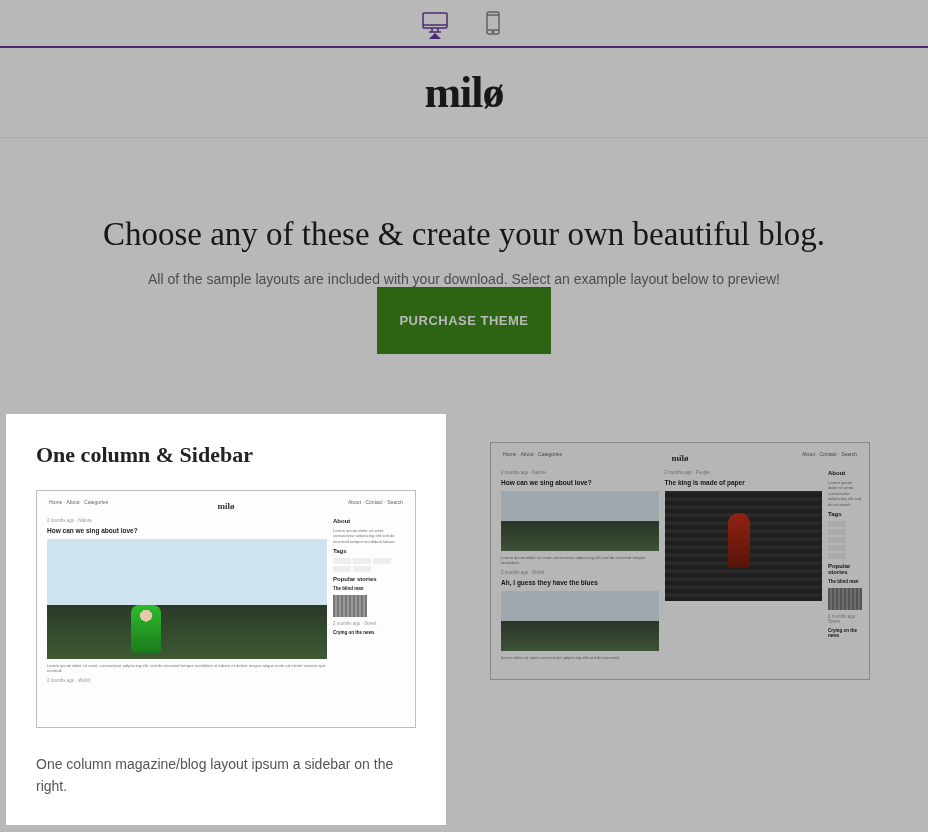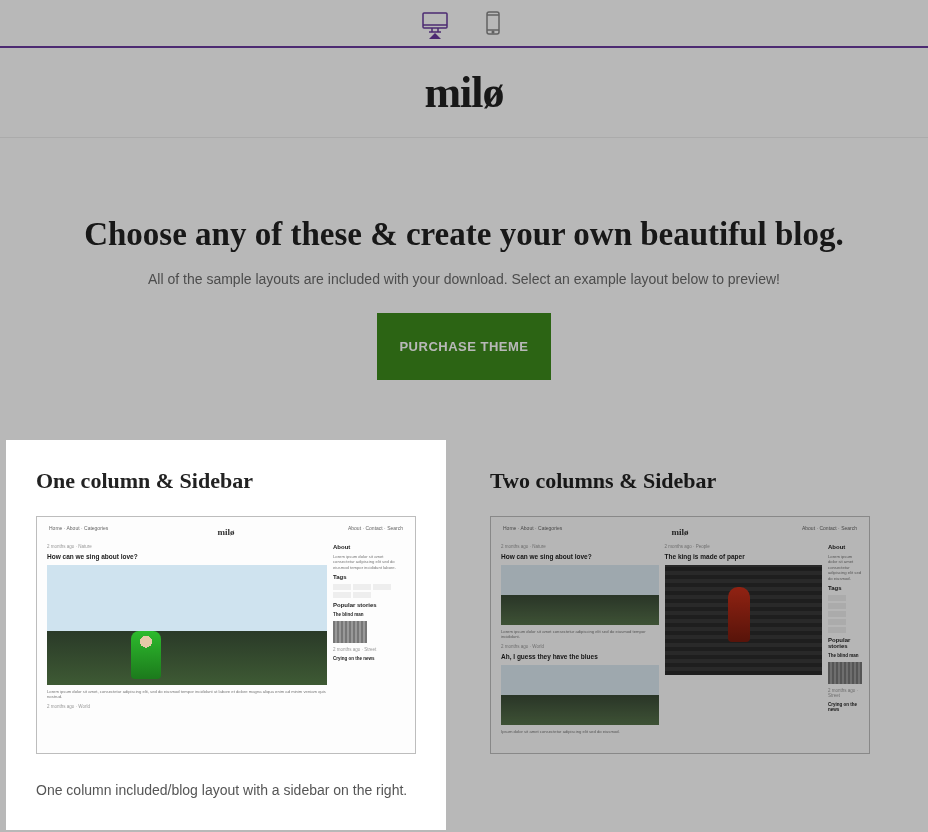--- a/index.html
+++ b/index.html
@@ -5,22 +5,22 @@
   * { box-sizing: border-box; margin: 0; padding: 0; }
   html, body { width: 928px; height: 832px; font-family: "Segoe UI", Arial, sans-serif; background:#fff; overflow:hidden; }
   
   .dim-overlay { position:fixed; inset:0; background:rgba(0,0,0,0.28); pointer-events:none; z-index:5; }
   .viewport-bar { height:48px; display:flex; align-items:center; justify-content:center; gap:30px; border-bottom:2px solid #6a3b9e; position:relative; }
   .viewport-bar .device { width:28px; height:28px; display:flex; align-items:center; justify-content:center; color:#6a3b9e; cursor:pointer; position:relative; }
   .viewport-bar .arrow { position:absolute; bottom:-2px; left:50%; transform:translateX(-50%); width:0; height:0; border-left:6px solid transparent; border-right:6px solid transparent; border-bottom:6px solid #6a3b9e; }
   .brand-bar { height:90px; display:flex; align-items:center; justify-content:center; border-bottom:1px solid #eee; }
   .brand { font-family: Georgia, "Times New Roman", serif; font-size:44px; font-weight:700; color:#222; letter-spacing:-1px; }
   .hero { padding:78px 40px 60px; text-align:center; }
-  .hero h1 { font-family: Georgia, serif; font-size:33px; font-weight:700; color:#222; margin-bottom:18px; }
-  .hero p { font-size:14px; color:#6b6b6b; margin-bottom:26px; }
+  .hero h1 { font-family: Georgia, serif; font-size:33px; font-weight:400; color:#222; margin-bottom:18px; }
+  .hero p { font-size:14px; color:#6b6b6b; }
   .purchase-btn { display:inline-block; background:#3d8b1d; color:#fff; font-size:13px; font-weight:700; letter-spacing:0.5px; padding:26px 22px; border:none; cursor:pointer; text-transform:uppercase; }
   .layouts { display:flex; gap:14px; padding:0 6px 20px; }
   .card { width:440px; padding:28px 30px 28px; background:transparent; }
   .card.active { background:#fff; position:relative; z-index:10; }
   .card h2 { font-family: Georgia, serif; font-size:22px; font-weight:700; color:#222; margin-bottom:22px; }
   .thumb { width:100%; height:238px; border:1px solid #bdbdbd; background:#fdfdfd; padding:8px 10px; position:relative; overflow:hidden; }
   .card p.desc { margin-top:26px; font-size:14px; color:#555; line-height:1.55; }
 
   
   .mock-header { height:14px; display:flex; justify-content:center; align-items:center; margin-bottom:5px; }
@@ -112,25 +112,24 @@
               <span class="mock-tag"></span>
             </div>
           <div class="mock-sidehead">Popular stories</div>
           <div class="mock-meta" style="font-weight:700;color:#222">The blind man</div>
           <div class="mock-pop-img"></div>
           <div class="mock-meta">2 months ago · Street</div>
           <div class="mock-meta" style="font-weight:700;color:#222">Crying on the news</div>
         </div>
       </div>
     </div>
-    <p class="desc">One column included/blog layout with a sidebar on the right.</p>
+    <p class="desc">One column magazine/blog layout ipsum a sidebar on the right.</p>
   </div>
 
   <div class="card">
-    <h2>Two columns &amp; Sidebar</h2>
     <div class="thumb">
       <div class="mock-nav">Home · About · Categories</div>
       <div class="mock-nav2">About · Contact · Search</div>
       <div class="mock-header">
           <span class="mock-brand">milø</span>
         </div>
       <div class="mock-body mock-two">
         <div class="mock-col mock-main">
           <div class="mock-meta">2 months ago · Nature</div>
           <div class="mock-title">How can we sing about love?</div>

